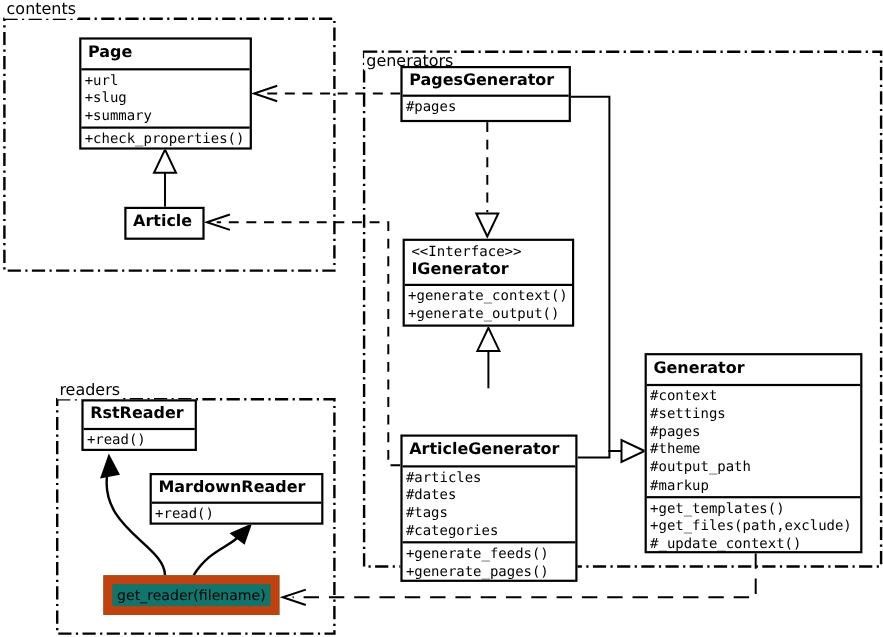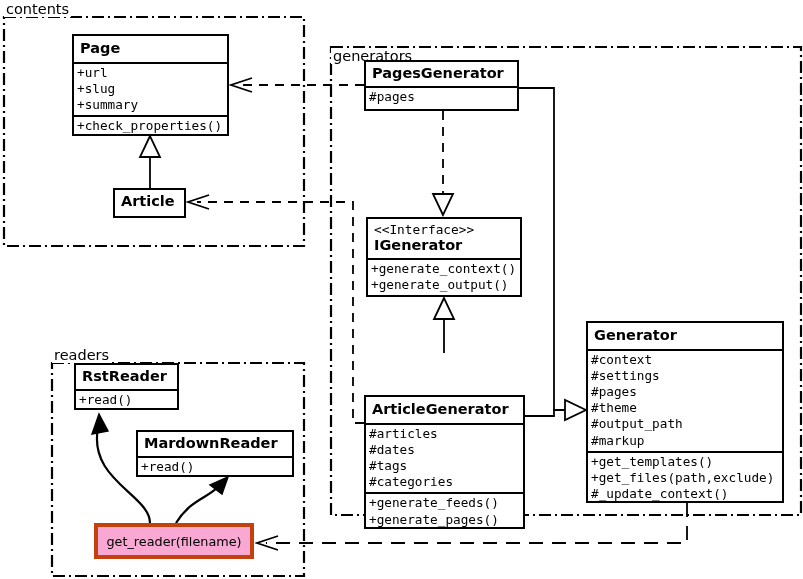--- a/index.html
+++ b/index.html
@@ -15,21 +15,21 @@
   .uml .sec{border-top:2px solid #000;}
   .uml .sec:first-child{border-top:none;}
   .uml .title{text-align:left;font-weight:bold;font-size:14.5px;
               padding:4px 6px 5px 6px;line-height:1.15;}
   .uml .title .stereo{display:block;font-weight:normal;font-size:12.8px;
                       font-family:"DejaVu Sans Mono","Liberation Mono",monospace;
                       line-height:1.2;}
   .uml .members{padding:1px 2px 2px 3px;}
   .uml .members div{font-family:"DejaVu Sans Mono","Liberation Mono",monospace;
                     font-size:12.7px;line-height:16.2px;white-space:pre;}
-  .plainbox{position:absolute;border:4px solid #c2410c;background:#f9a8d4;box-sizing:border-box;
+  .plainbox{position:absolute;border:8px solid #c2410c;background:#0f766e;box-sizing:border-box;
             display:flex;align-items:center;justify-content:center;
             font-size:12.8px;font-family:"DejaVu Sans","Liberation Sans",sans-serif;}
 </style>
 </head>
 <body>
 
 <div id="stage">
 
   <svg class="layer" viewBox="0 0 803 579" xmlns="http://www.w3.org/2000/svg">
 

